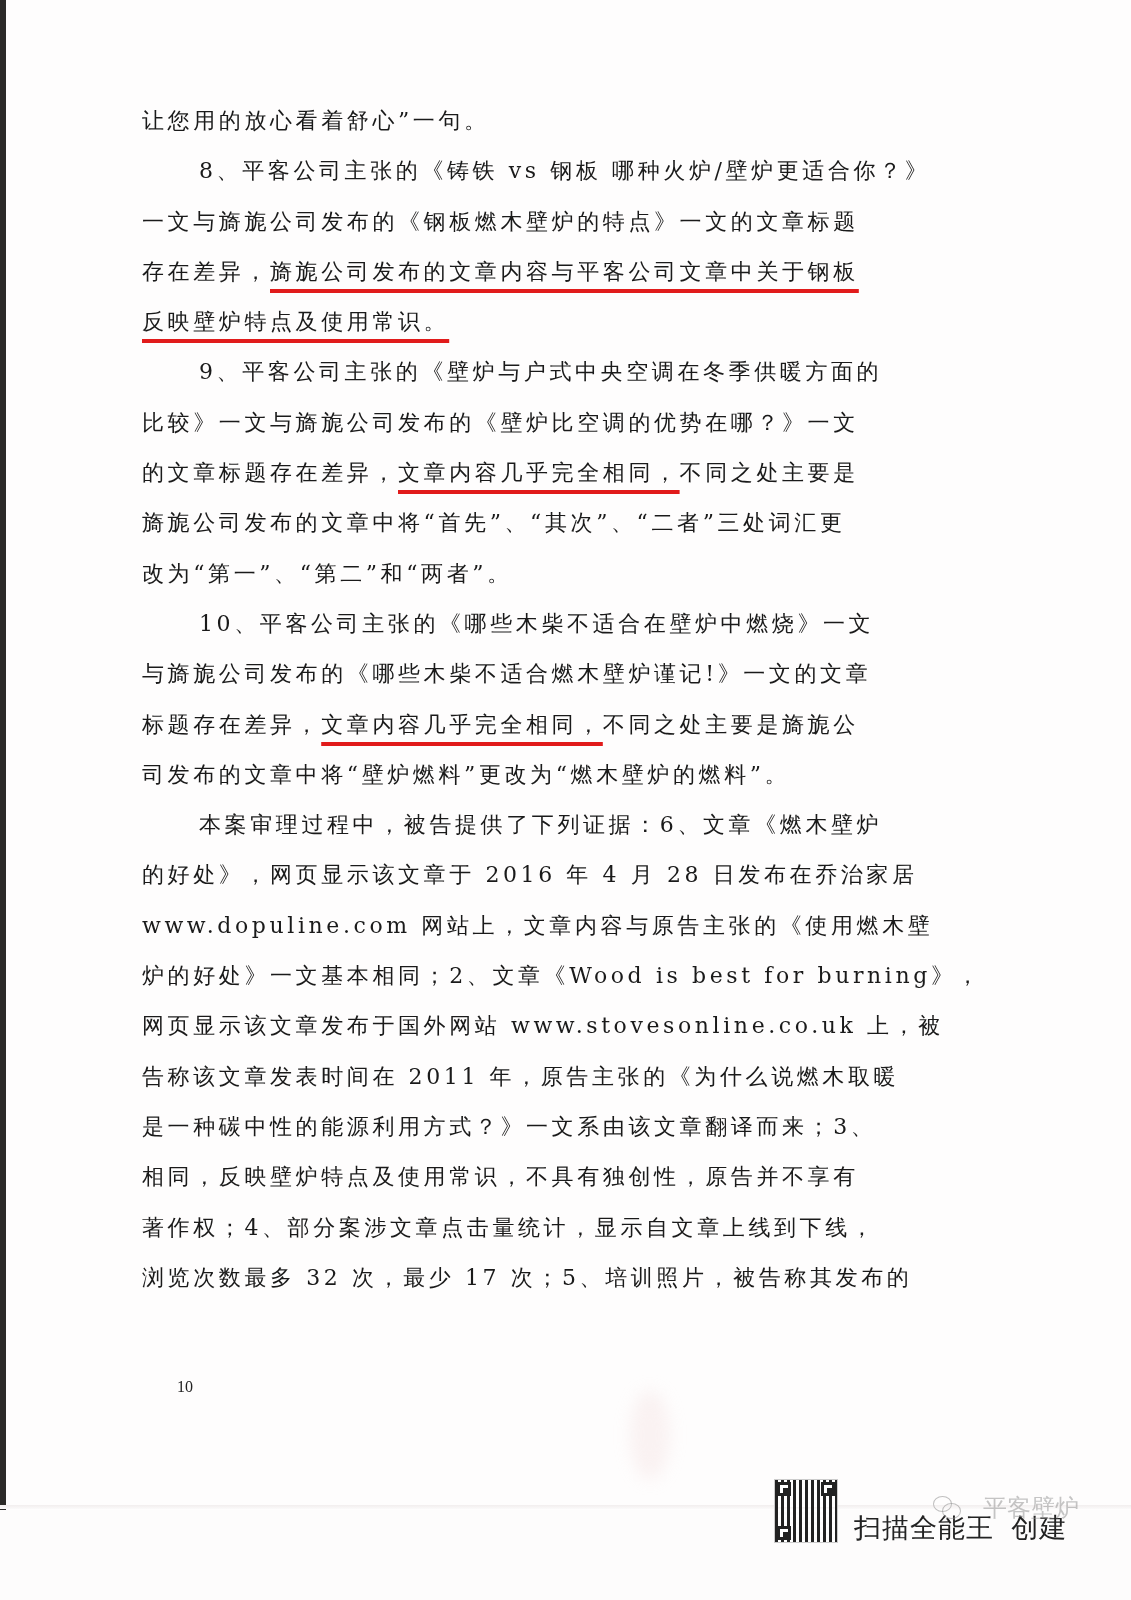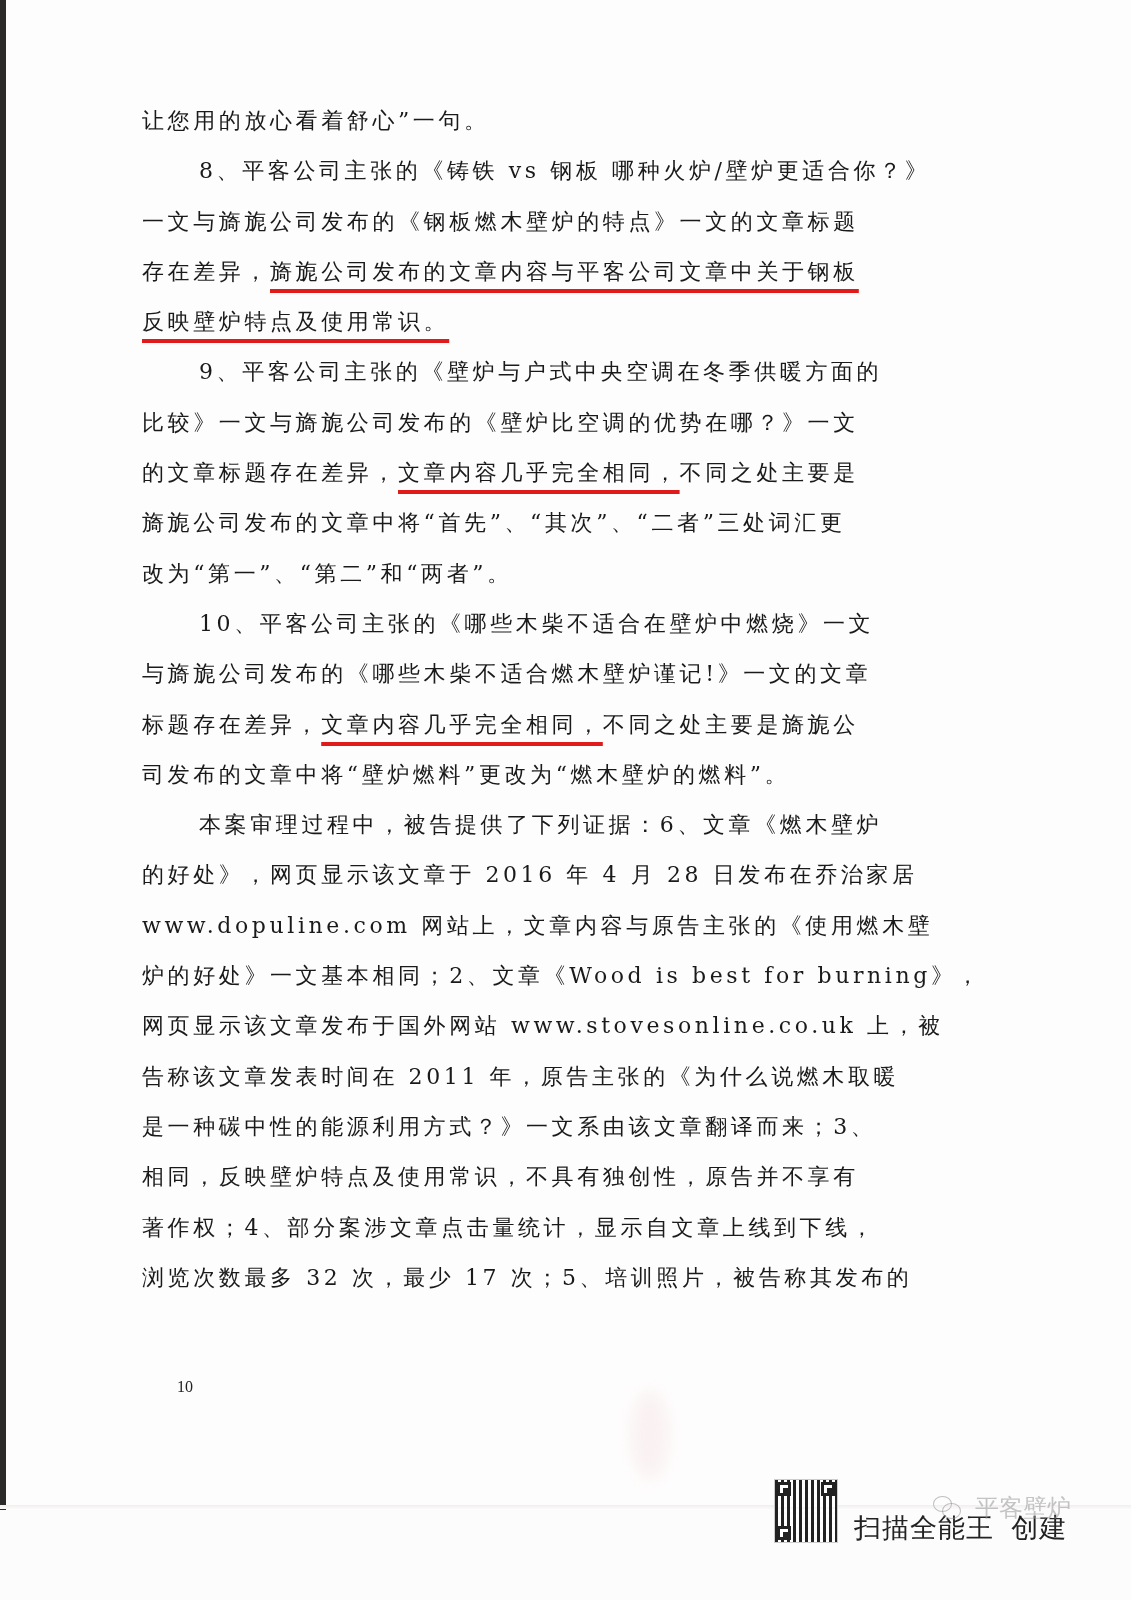--- a/index.html
+++ b/index.html
@@ -104,21 +104,21 @@
     }
     .watermark {
       position: absolute;
       left: 158px;
       top: 12px;
       font-size: 24px;
       color: rgba(150,150,150,0.55);
       font-family: "DejaVu Sans", sans-serif;
       display: flex;
       align-items: center;
-      gap: 14px;
+      gap: 22px;
     }
     .wechat-icon {
       width: 28px; height: 24px;
       position: relative;
     }
     .wechat-icon span {
       position: absolute;
       border: 1.5px solid rgba(150,150,150,0.6);
       border-radius: 50%;
     }

